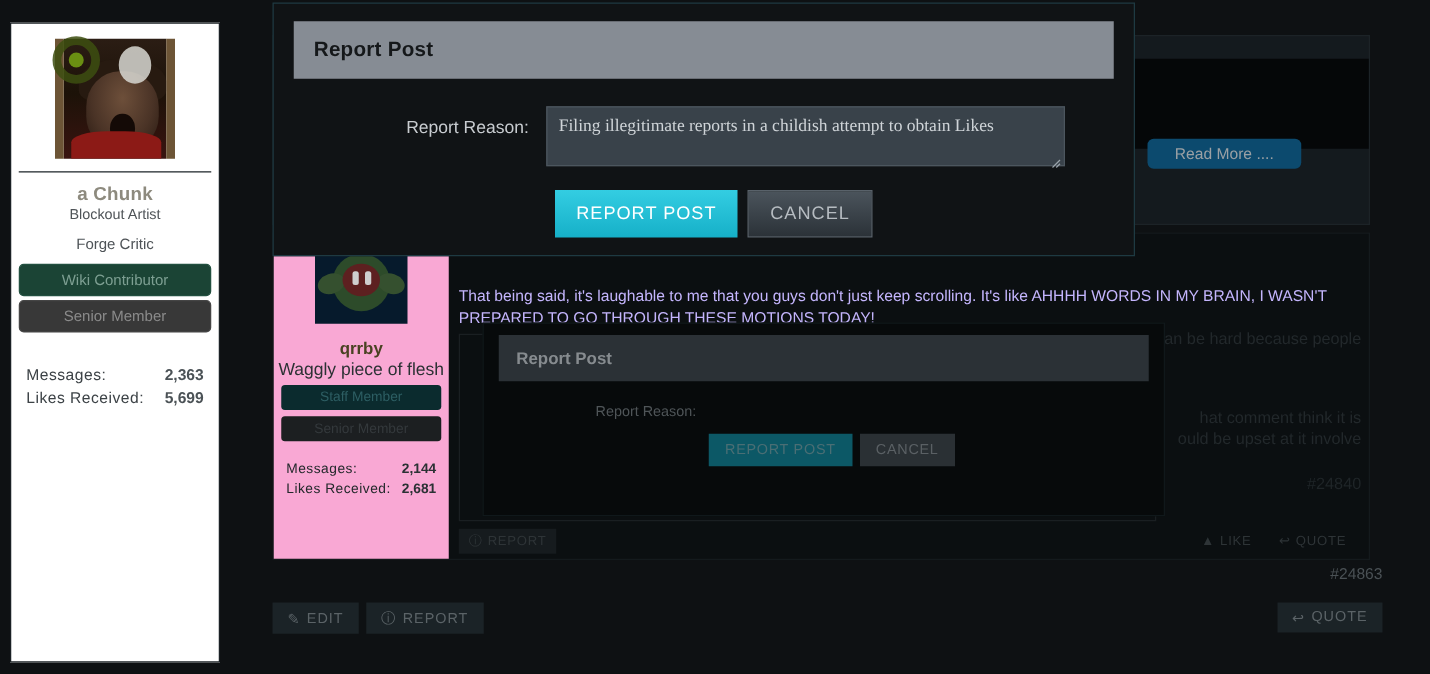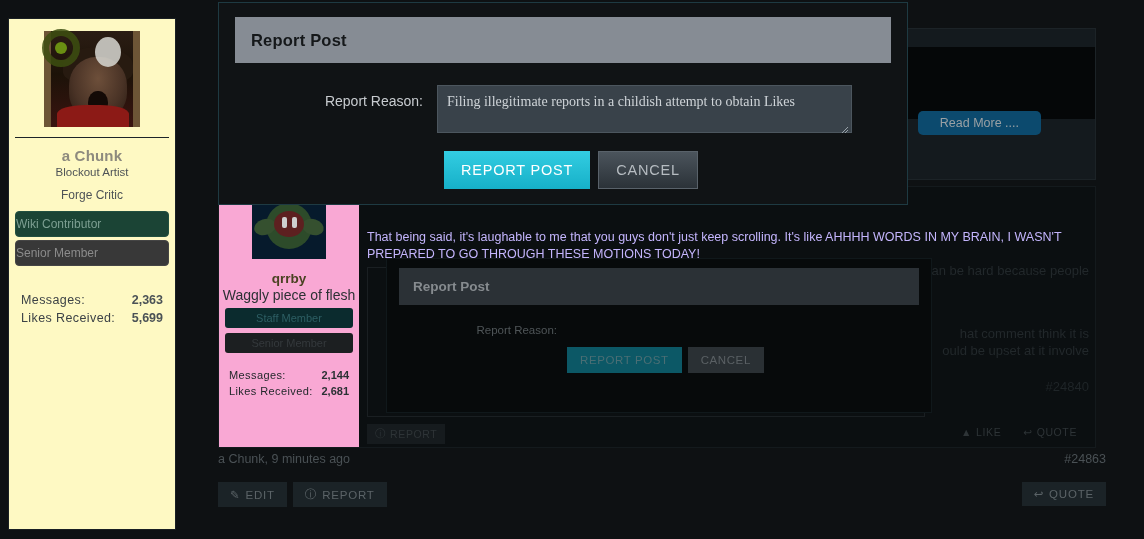--- a/index.html
+++ b/index.html
@@ -10,21 +10,21 @@
     overflow: hidden;
   }
   #root { position: relative; width: 1144px; height: 539px; background: #0e1113; }
 
   
   .page { position: absolute; inset: 0; }
 
   
   .profile-col {
     position: absolute; left: 8px; top: 18px; width: 168px; height: 512px;
-    background: #fef9c3; border: 1px solid #1a2024;
+    background: #ffffff; border: 1px solid #1a2024;
   }
   .avatar-wrap { position: relative; padding: 12px 0 10px; display: flex; justify-content: center; }
   .avatar {
     position: relative; width: 96px; height: 96px; overflow: hidden;
     background: linear-gradient(#2b1d14 0%, #1c1208 45%, #3a1410 100%);
     border-left: 7px solid #6d5536; border-right: 7px solid #6d5536;
   }
   .av-face {
     position: absolute; left: 18px; top: 26px; width: 58px; height: 62px;
     border-radius: 46% 46% 42% 42%;
@@ -53,21 +53,21 @@
   }
   .online-dot {
     position: absolute; left: 46px; top: 23px; width: 12px; height: 12px;
     border-radius: 50%; background: #6a8f12;
   }
   .p-sep { height: 1px; background: #1d2428; margin: 0 6px; }
   .p-name { text-align: center; font-size: 15px; font-weight: bold; color: #8d8a7e; padding-top: 9px; letter-spacing: .2px;}
   .p-title { text-align: center; font-size: 11.5px; color: #4e5357; padding-top: 2px; }
   .p-rank { text-align: center; font-size: 12px; color: #4e5357; padding: 10px 0 6px; }
   .badge {
-    margin: 3px 6px; padding: 5px 0; text-align: left; font-size: 12px;
+    margin: 3px 6px; padding: 5px 0; text-align: center; font-size: 12px;
     border-radius: 4px;
   }
   .badge-wiki { background: #1b4435; color: #7d9f92; border: 1px solid #225040; }
   .badge-senior { background: #383838; color: #8b8b8b; border: 1px solid #454545; }
   .p-stats { padding: 22px 12px 0; font-size: 12.5px; }
   .stat-row { display: flex; justify-content: space-between; padding: 2px 0; }
   .stat-label { color: #3c4246; letter-spacing: .4px; }
   .stat-val { color: #4b5256; font-weight: bold; }
 
   
@@ -292,21 +292,20 @@
                 <i class="ico">↩</i>
                 <span>QUOTE</span>
               </span>
             </span>
           </div>
         </div>
       </div>
     </div>
 
     <div class="bottom">
-      <div class="bot-meta">a Chunk, 9 minutes ago</div>
       <div class="bot-id">#24863</div>
       <div class="bot-btns">
         <span class="btn-dark">
           <i class="ico">✎</i>
           <span>EDIT</span>
         </span>
         <span class="btn-dark">
           <i class="ico">ⓘ</i>
           <span>REPORT</span>
         </span>

